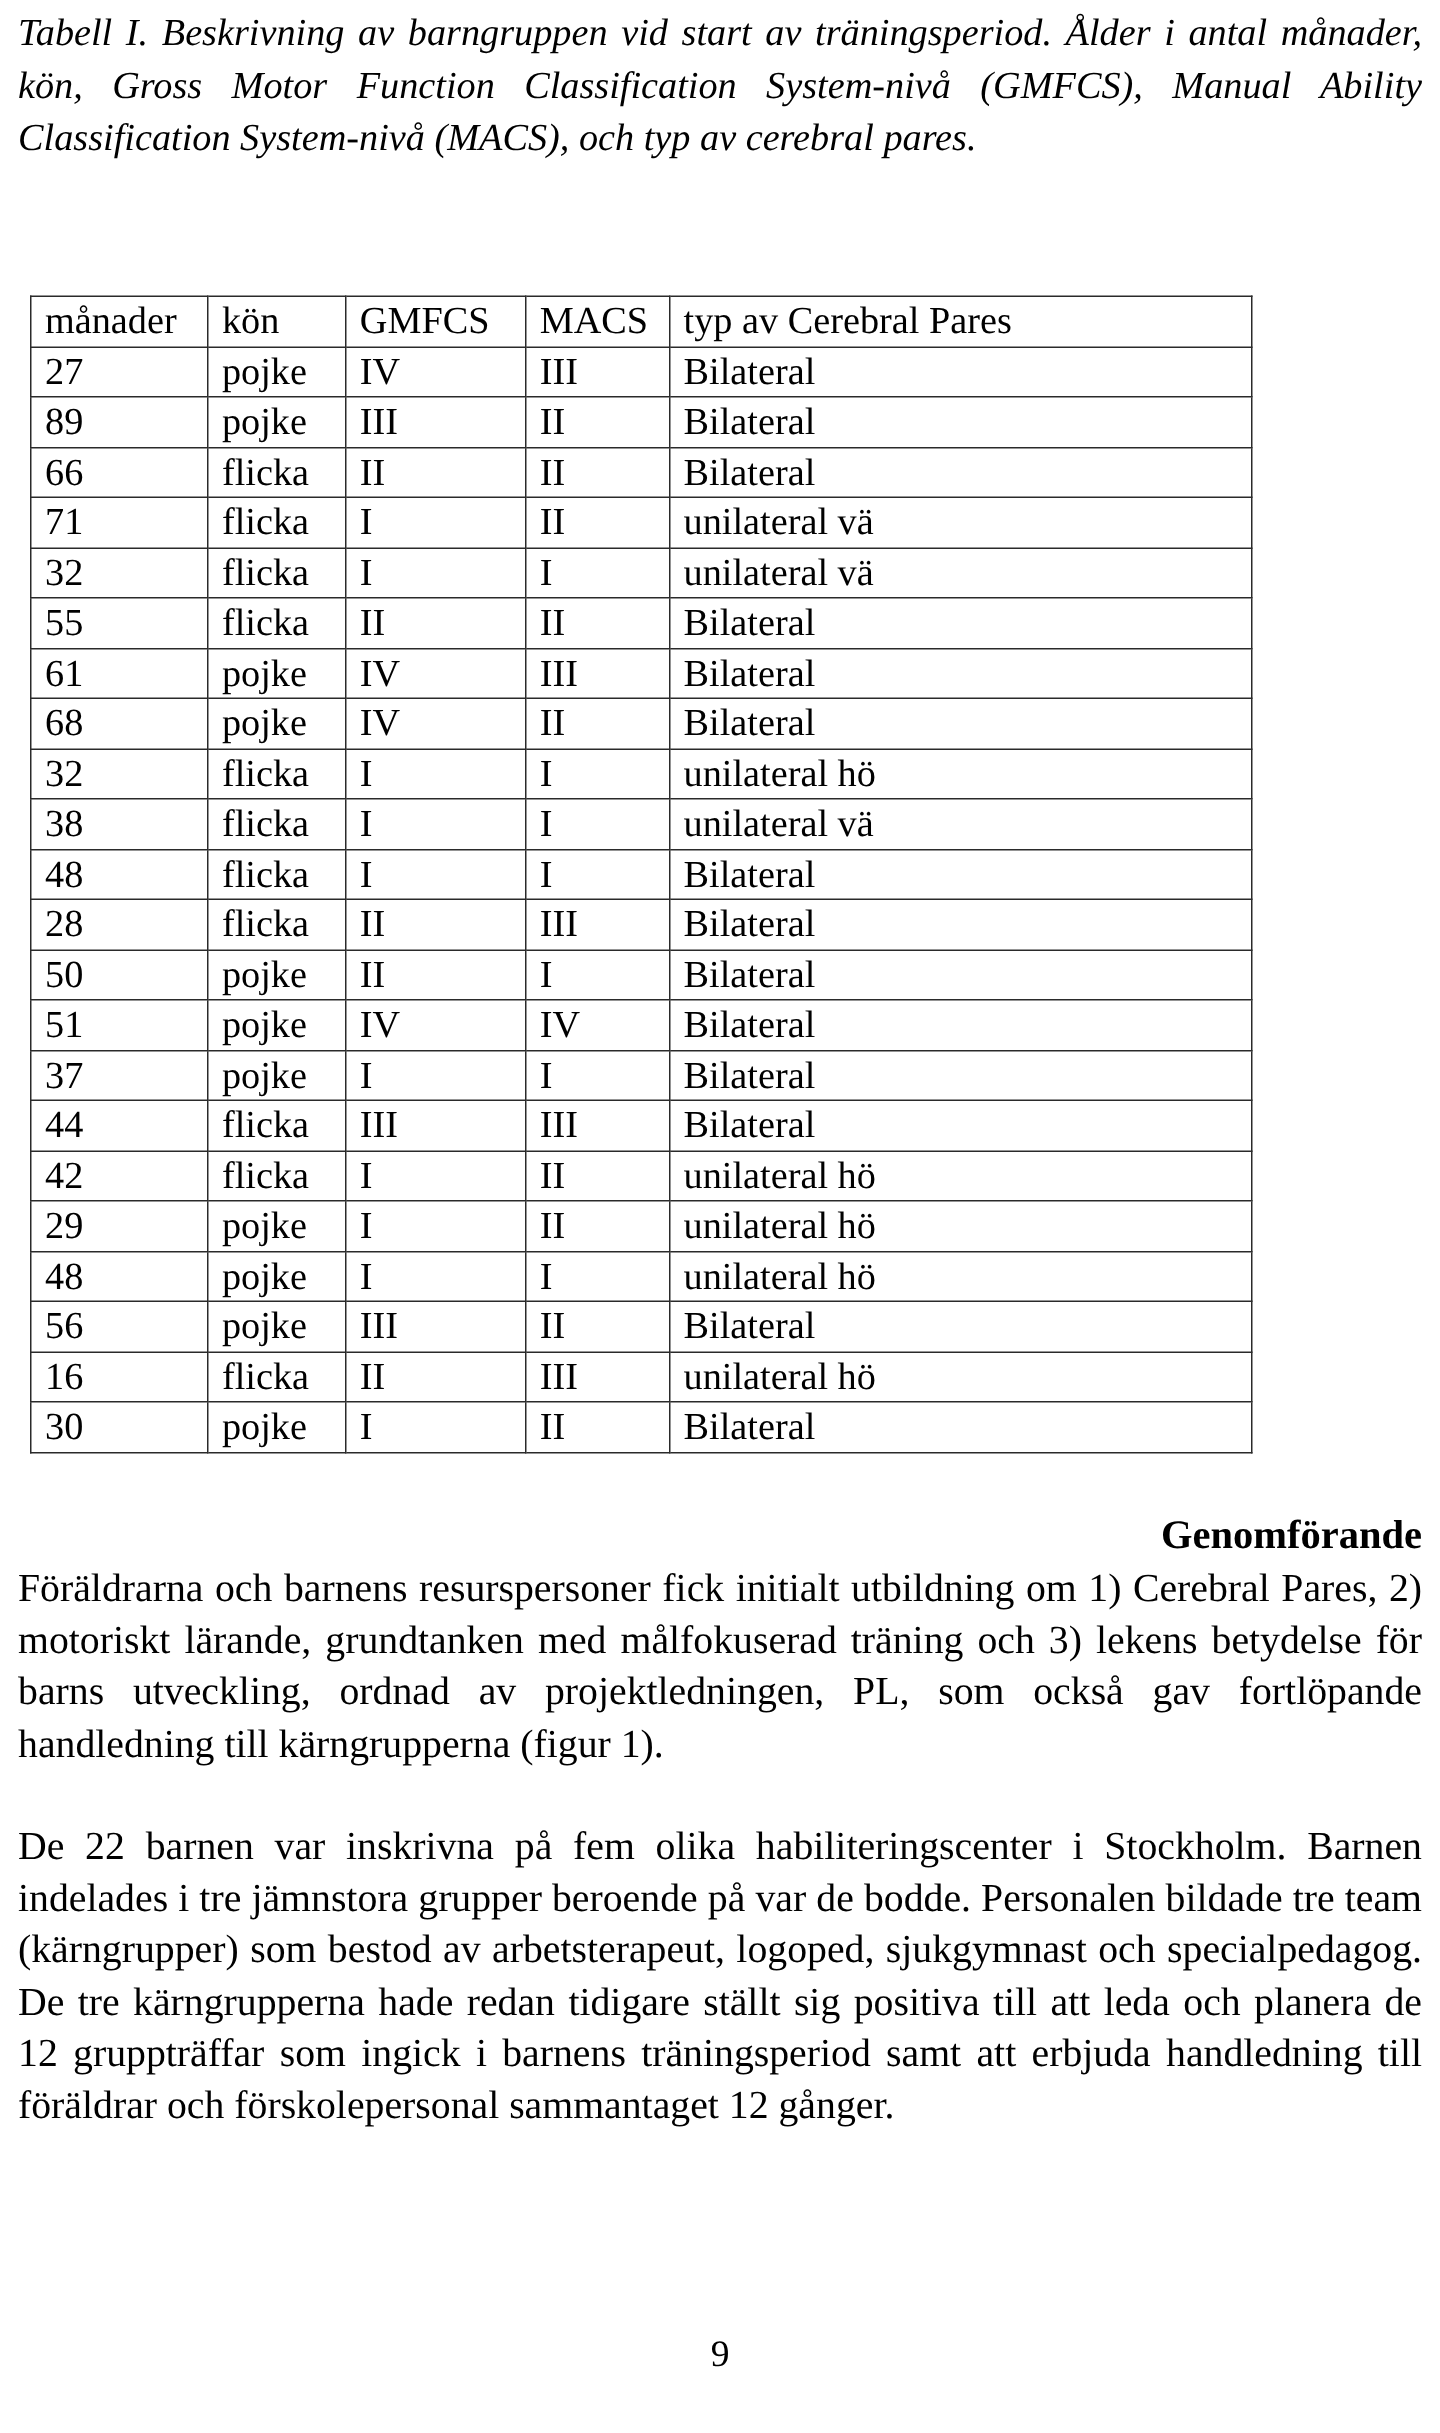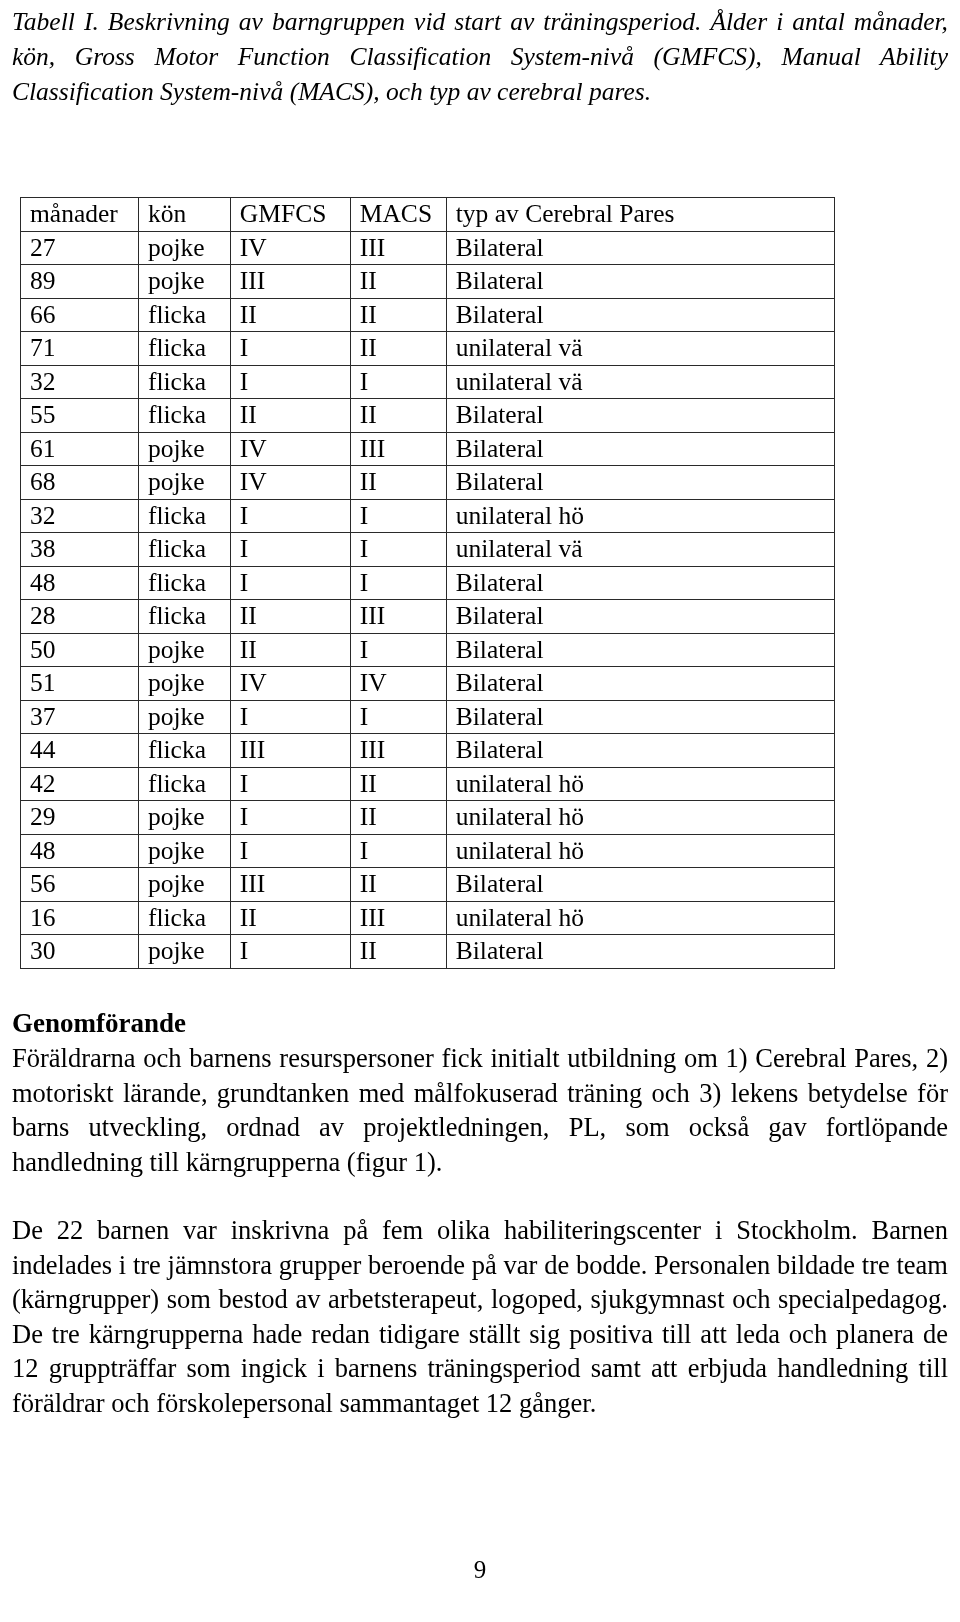--- a/index.html
+++ b/index.html
@@ -81,20 +81,21 @@
     position: absolute;
     left: 12px;
     top: 1006px;
     width: 936px;
   }
   .section-heading {
     font-size: 27px;
     font-weight: bold;
     line-height: 34px;
     margin: 0 0 1px 0;
+    text-align: right;
   }
   .para {
     font-size: 26.5px;
     line-height: 34.5px;
     text-align: justify;
     text-justify: inter-word;
     margin: 0;
   }
   .para.lead {
     margin-bottom: 34px;

